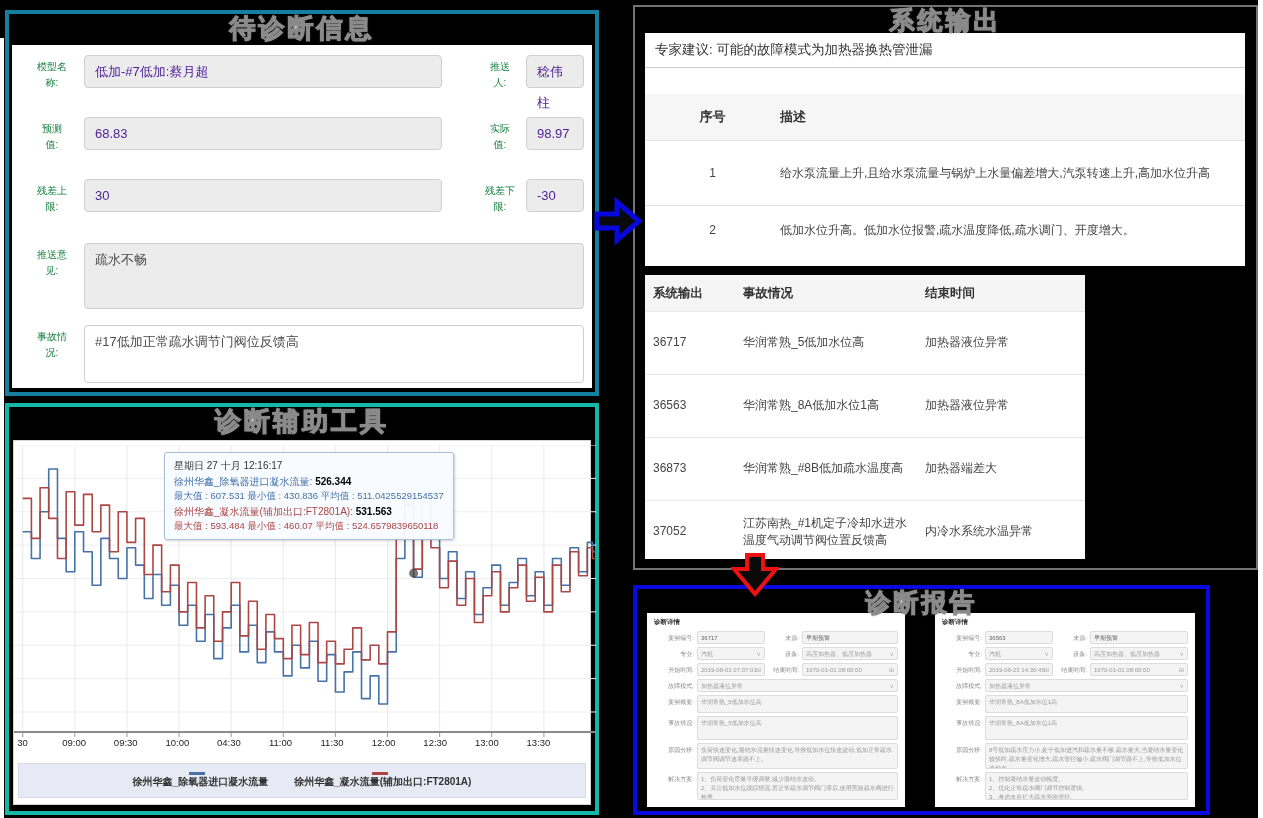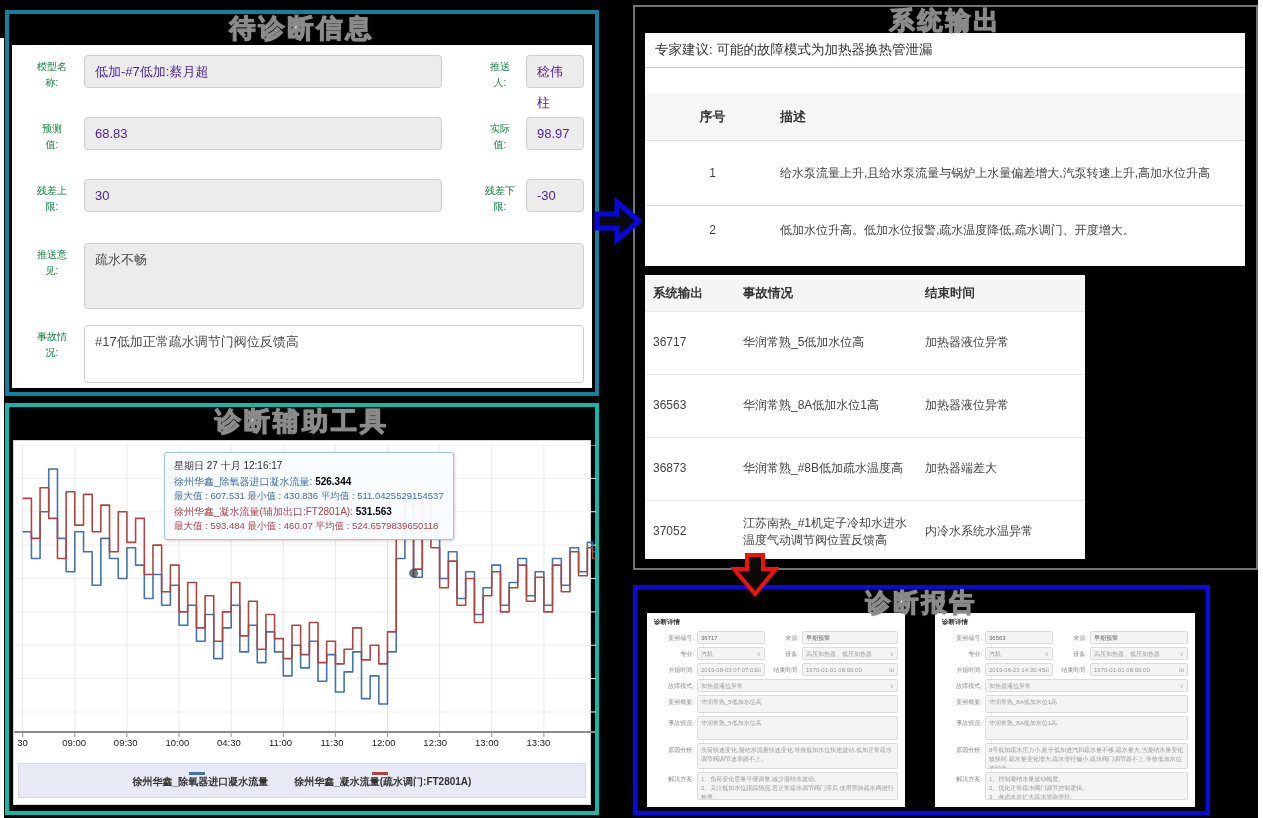--- a/index.html
+++ b/index.html
@@ -206,21 +206,21 @@
       <div><span class="tt-s2">徐州华鑫_凝水流量(辅加出口:FT2801A):</span> <span class="tt-val">531.563</span></div>
       <div class="tt-s2 tt-stats">最大值 : 593.484 最小值 : 460.07 平均值 : 524.6579839650118</div>
     </div>
     <div id="legend">
         <div class="lg-item">
           <span class="lg-dash" style="border-top-color: rgb(69, 114, 167);"></span>
           <span>徐州华鑫_除氧器进口凝水流量</span>
         </div>
         <div class="lg-item">
           <span class="lg-dash" style="border-top-color: rgb(170, 70, 67);"></span>
-          <span>徐州华鑫_凝水流量(疏水调门:FT2801A)</span>
+          <span>徐州华鑫_凝水流量(辅加出口:FT2801A)</span>
         </div>
       </div>
   </div>
 </section>
 
 <section class="panel redb" style="left:633px;top:5px;width:625px;height:565px;">
   <h1 class="panel-title" style="font-size:25px;">系统输出</h1>
   <div class="card" style="left:10px;top:26px;width:600px;height:233px;">
     <div class="advice-line">专家建议: 可能的故障模式为加热器换热管泄漏</div>
     <div class="desc-head">

